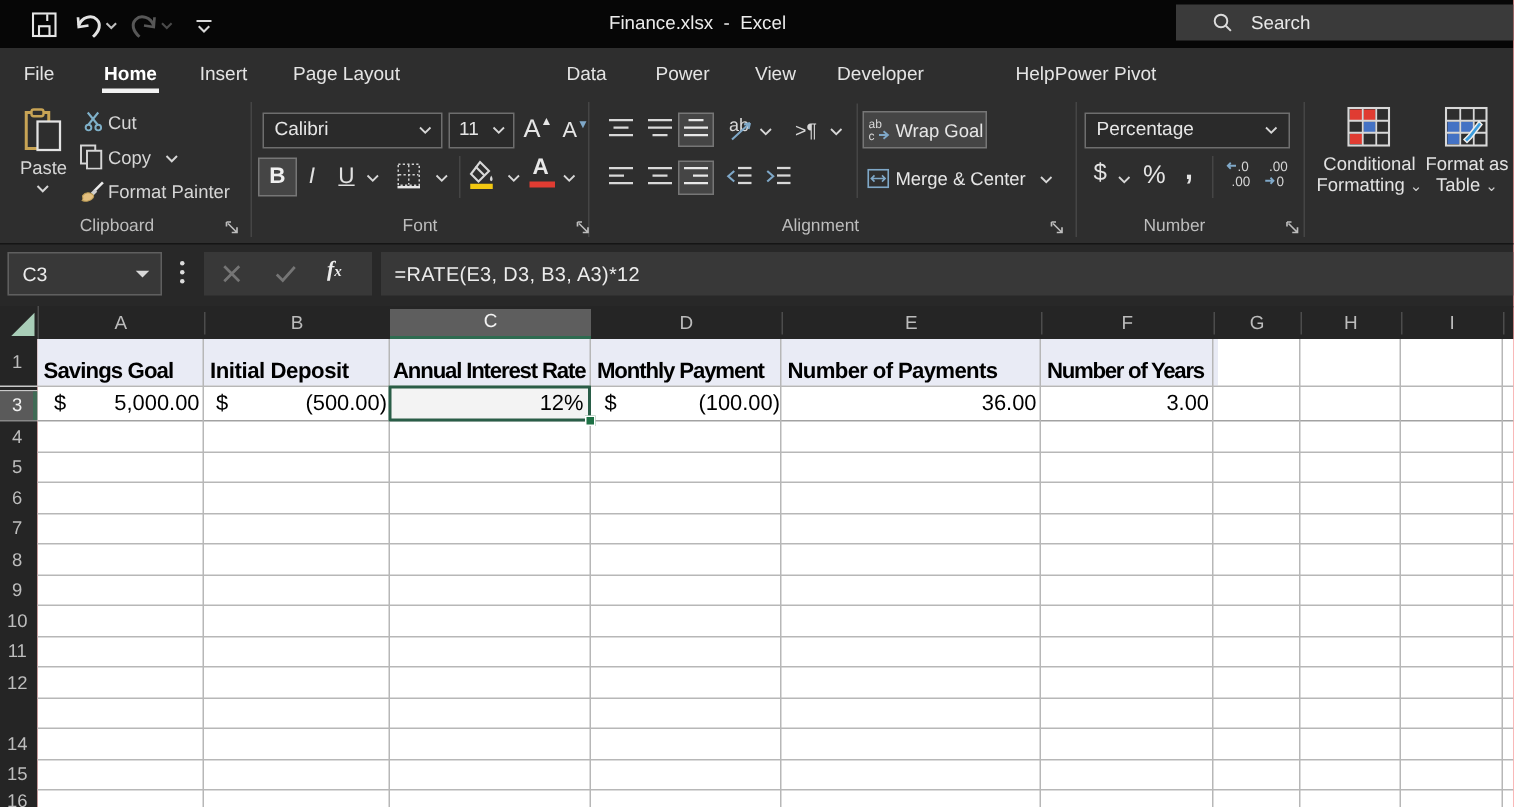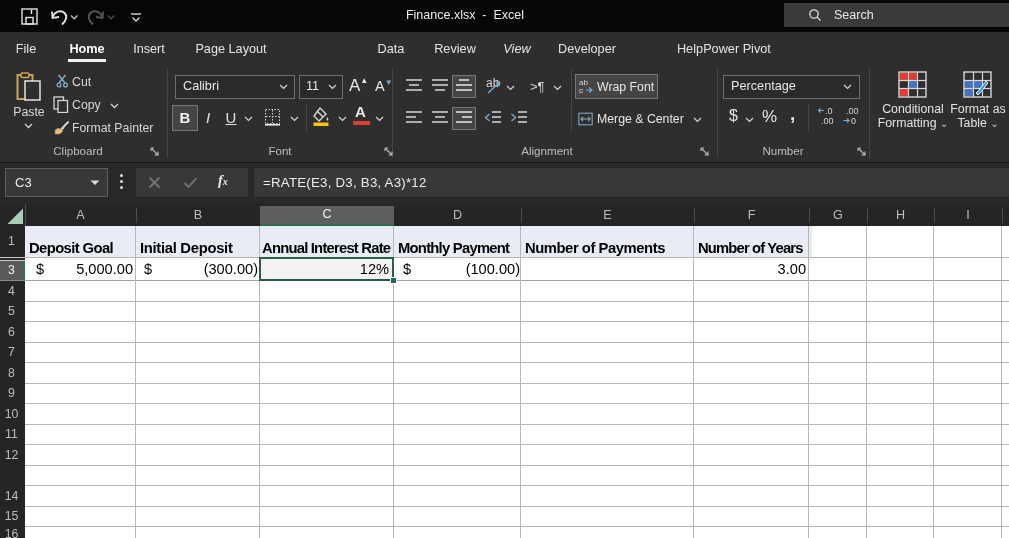--- a/index.html
+++ b/index.html
@@ -75,22 +75,22 @@
   </div>
 
   <div class="abs" id="menubar">
     <span class="mi" style="left:26px;">File</span>
     <span class="mi" style="left:87px;font-weight:bold;color:#fff;">Home</span>
     <div style="position:absolute;left:68px;top:27px;width:38px;height:3px;background:#f2f2f2;"></div>
     <span class="mi" style="left:149px;">Insert</span>
     <span class="mi" style="left:231px;">Page Layout</span>
     <span class="mi" style="left:323px;margin-top:44px;">Formulas</span>
     <span class="mi" style="left:391px;">Data</span>
-    <span class="mi" style="left:455px;">Review</span>
-    <span class="mi" style="left:517px;font-style:italic;">View</span>
+    <span class="mi" style="left:455px;">Power</span>
+    <span class="mi" style="left:517px;">View</span>
     <span class="mi" style="left:587px;">Developer</span>
     <span class="mi" style="left:690px;">Help</span>
     <span class="mi" style="left:737px;">Power Pivot</span>
   </div>
 
   <div class="abs" id="ribbon">
     <div class="vsep" style="left:167px"></div>
     <div class="vsep" style="left:392px"></div>
     <div class="vsep" style="left:717px"></div>
     <div class="vsep" style="left:869px"></div>
@@ -264,21 +264,21 @@
     <svg class="abs" style="left:553px;top:19px" width="9" height="6" viewBox="0 0 9 6">
         <path d="M1 1 l3.5 3.5 L8 1" fill="none" stroke="#d6d6d6" stroke-width="1.2"></path>
       </svg>
 
     <div class="abs hilite" style="left:576px;top:9px;width:81px;height:23px;"></div>
     <svg class="abs" style="left:579px;top:12px" width="17" height="16" viewBox="0 0 17 16">
       <text x="0" y="7" fill="#d8d8d8" font-size="8" font-family="Liberation Sans">ab</text>
       <text x="0" y="15" fill="#d8d8d8" font-size="8" font-family="Liberation Sans">c</text>
       <path d="M7 12 h6 M10 9.5 l3 2.5 l-3 2.5" stroke="#7fa8c8" stroke-width="1.2" fill="none"></path>
     </svg>
-    <div class="abs" style="left:597px;top:14px;color:#e6e6e6;">Wrap Font</div>
+    <div class="abs" style="left:597px;top:14px;color:#e6e6e6;">Wrap Goal</div>
 
     <svg class="abs" style="left:578px;top:46px" width="15" height="14" viewBox="0 0 18 16">
       <rect x="1" y="1" width="16" height="14" fill="none" stroke="#7fa8c8" stroke-width="1.3"></rect>
       <path d="M4 8 h10 M6 5.5 L3.5 8 L6 10.5 M12 5.5 L14.5 8 L12 10.5" stroke="#7fa8c8" stroke-width="1.3" fill="none"></path>
     </svg>
     <div class="abs" style="left:597px;top:46px;color:#e6e6e6;">Merge &amp; Center</div>
     <svg class="abs" style="left:693px;top:51px" width="9" height="6" viewBox="0 0 9 6">
         <path d="M1 1 l3.5 3.5 L8 1" fill="none" stroke="#d6d6d6" stroke-width="1.2"></path>
       </svg>
     <div class="glabel" style="left:547px;">Alignment</div>
@@ -408,21 +408,21 @@
     <div class="rh" style="top:198px;line-height:20px;height:20px;">11</div>
     <div class="rh" style="top:219px;line-height:20px;height:20px;">12</div>
     <div class="rh" style="top:245px;line-height:20px;height:20px;padding-left:20px;">13</div>
     <div class="rh" style="top:260px;line-height:20px;height:20px;">14</div>
     <div class="rh" style="top:280px;line-height:20px;height:20px;">15</div>
     <div class="rh" style="top:299px;line-height:18px;height:18px;">16</div>
   </div>
 
   <div class="abs" style="left:25px;top:226px;width:984px;height:312px;background:#fff;"></div>
 
-  <div class="cell hdr1" style="left:25px;top:226px;width:110px;height:31px;line-height:44px;padding-left:4px;letter-spacing:-0.6px;">Deposit Goal</div>
+  <div class="cell hdr1" style="left:25px;top:226px;width:110px;height:31px;line-height:44px;padding-left:4px;letter-spacing:-0.6px;">Savings Goal</div>
   <div class="cell hdr1" style="left:136px;top:226px;width:123px;height:31px;line-height:44px;padding-left:4px;">Initial Deposit</div>
   <div class="cell hdr1" style="left:260px;top:226px;width:132px;height:31px;line-height:44px;padding-left:2px;letter-spacing:-0.78px;">Annual Interest Rate</div>
   <div class="cell hdr1" style="left:521px;top:226px;width:172px;height:31px;line-height:44px;padding-left:4px;letter-spacing:-0.45px;">Number of Payments</div>
   <div class="cell hdr1" style="left:394px;top:226px;width:126px;height:31px;line-height:44px;padding-left:4px;letter-spacing:-0.75px;">Monthly Payment</div>
   <div class="cell hdr1" style="left:694px;top:226px;width:114px;height:31px;line-height:44px;padding-left:4px;letter-spacing:-0.85px;">Number of Years</div>
 
   <div class="gl-h" style="top:257px;"></div>
   <div class="gl-h" style="top:280px;background:#a2a2a2;"></div>
   <div class="gl-h" style="top:301px;"></div>
   <div class="gl-h" style="top:321px;"></div>
@@ -443,22 +443,23 @@
   <div class="gl-v" style="left:520px;"></div>
   <div class="gl-v" style="left:693px;"></div>
   <div class="gl-v" style="left:808px;"></div>
   <div class="gl-v" style="left:866px;"></div>
   <div class="gl-v" style="left:933px;"></div>
   <div class="gl-v" style="left:1001px;"></div>
 
   <div class="cell" style="left:36px;top:261px;">$</div>
   <div class="cell" style="left:25px;top:261px;width:108px;text-align:right;">5,000.00</div>
   <div class="cell" style="left:144px;top:261px;">$</div>
-  <div class="cell" style="left:136px;top:261px;width:122px;text-align:right;">(300.00)</div>
+  <div class="cell" style="left:136px;top:261px;width:122px;text-align:right;">(500.00)</div>
   <div class="cell" style="left:403px;top:261px;">$</div>
   <div class="cell" style="left:394px;top:261px;width:126px;text-align:right;">(100.00)</div>
+  <div class="cell" style="left:521px;top:261px;width:170px;text-align:right;">36.00</div>
   <div class="cell" style="left:694px;top:261px;width:112px;text-align:right;">3.00</div>
 
   <div class="abs" style="left:259px;top:257px;width:135px;height:24px;border:2px solid #2a5d47;background:#f3f3f3;box-sizing:border-box;"></div>
   <div class="cell" style="left:260px;top:261px;width:129px;text-align:right;">12%</div>
   <div class="abs" style="left:390px;top:277px;width:7px;height:7px;background:#1e7145;border:1px solid #fff;box-sizing:border-box;"></div>
 
 </div>
 
 </body></html>

